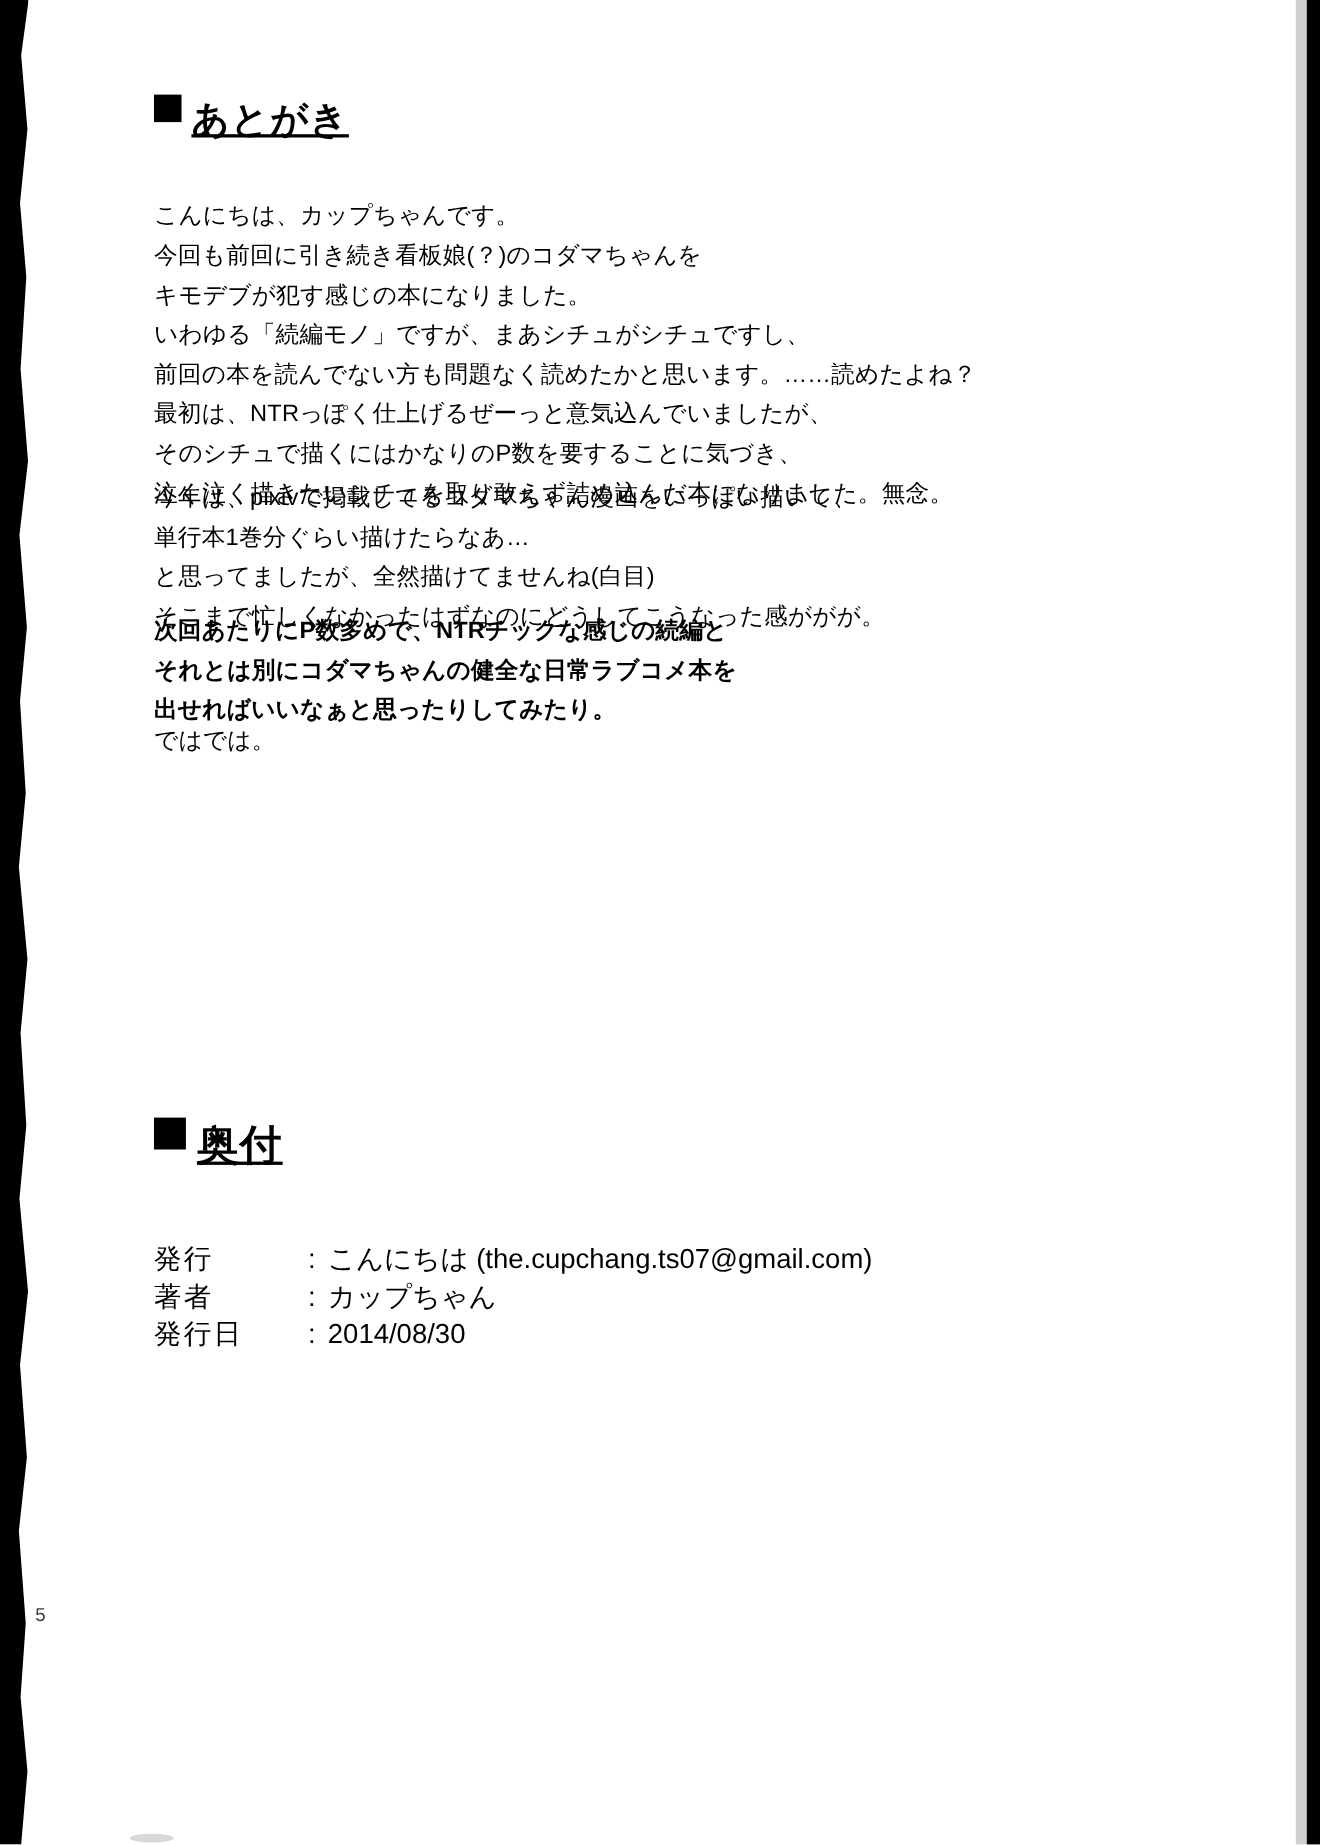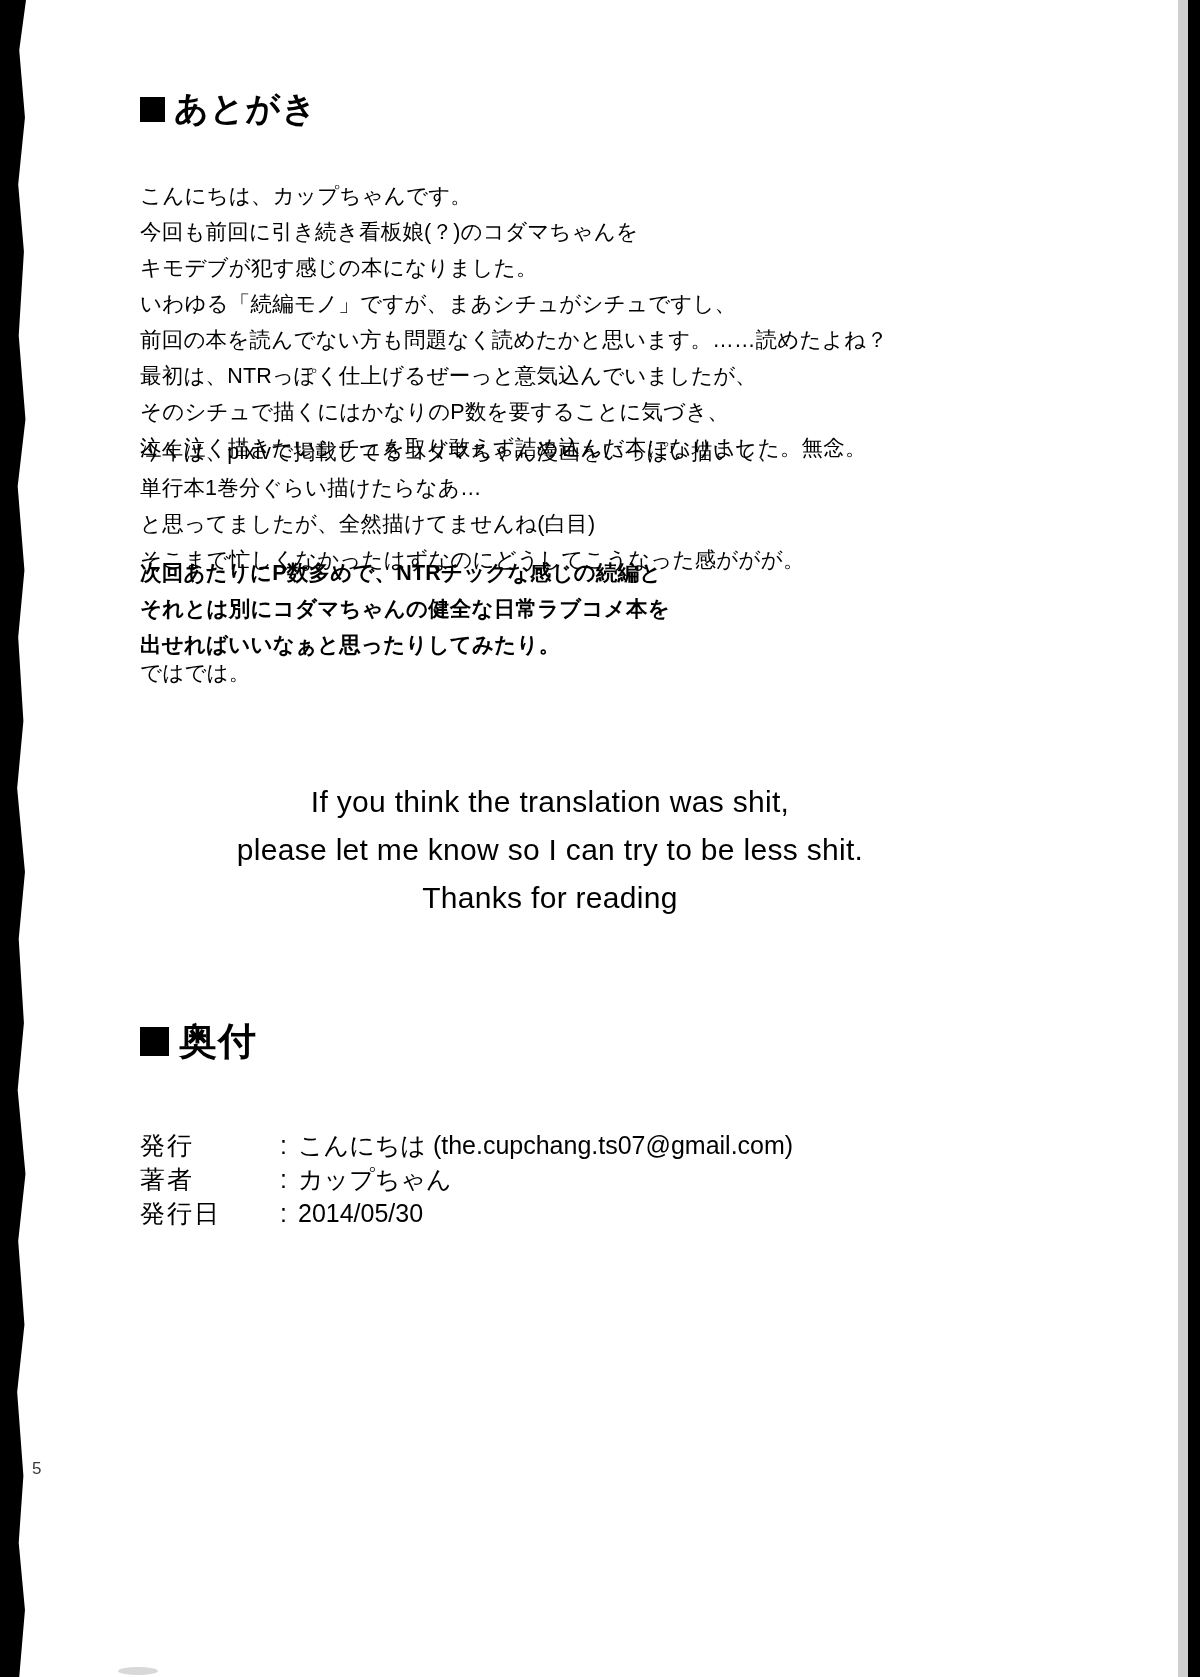--- a/index.html
+++ b/index.html
@@ -43,23 +43,24 @@
   }
   .bottom-smudge {
     position: absolute;
     left: 118px; bottom: 2px;
     width: 40px; height: 8px;
     background: #d8d8d8;
     border-radius: 50%;
   }
   .section-head {
     display: flex;
-    align-items: center;
+    align-items: flex-start;
     font-weight: bold;
     letter-spacing: 1px;
+    text-decoration: underline;
   }
   .sq {
     display: inline-block;
     width: 26px;
     height: 26px;
     background: #000;
     margin-right: 10px;
   }
   #afterword-head {
     position: absolute;
@@ -150,23 +151,20 @@
 泣く泣く描きたいシチュを取り敢えず詰め込んだ本になりました。無念。</div>
   <div class="body-block" id="para2">今年は、pixivで掲載してるコダマちゃん漫画をいっぱい描いて、
 単行本1巻分ぐらい描けたらなあ…
 と思ってましたが、全然描けてませんね(白目)
 そこまで忙しくなかったはずなのにどうしてこうなった感ががが。</div>
   <div class="body-block" id="para3">次回あたりにP数多めで、NTRチックな感じの続編と
 それとは別にコダマちゃんの健全な日常ラブコメ本を
 出せればいいなぁと思ったりしてみたり。</div>
   <div class="body-block" id="para4">ではでは。</div>
 
-  <div class="translator-note" id="tnote">If you think the translation was shit,
-please let me know so I can try to be less shit.
-Thanks for reading</div>
 
   <div class="section-head" id="colophon-head">
     <span class="sq"></span>
     <span>奥付</span>
   </div>
 
   <table class="colophon-table">
     <tbody>
       <tr>
         <td class="col-label">発行</td>
@@ -174,20 +172,20 @@
         <td>こんにちは (the.cupchang.ts07@gmail.com)</td>
       </tr>
       <tr>
         <td class="col-label">著者</td>
         <td class="col-sep">:</td>
         <td>カップちゃん</td>
       </tr>
       <tr>
         <td class="col-label">発行日</td>
         <td class="col-sep">:</td>
-        <td>2014/05/30</td>
+        <td>2014/08/30</td>
       </tr>
     </tbody>
   </table>
 
   <div class="page-number">5</div>
 
 </div>
 
 </body></html>

